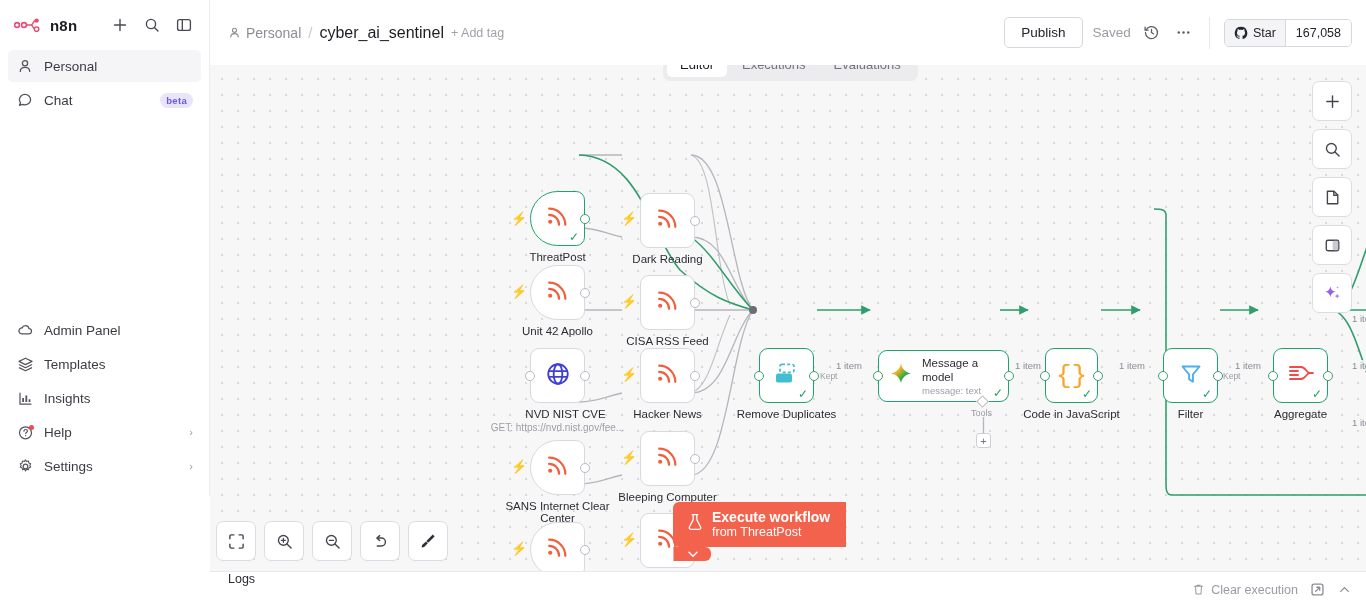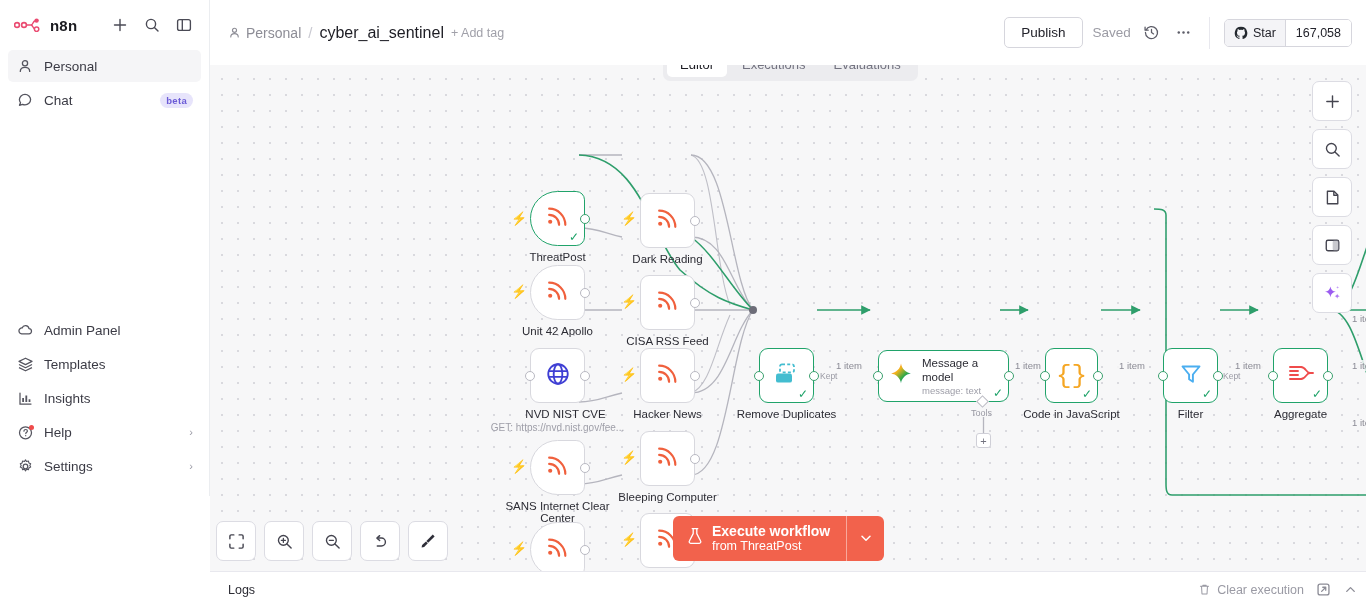--- a/index.html
+++ b/index.html
@@ -137,37 +137,37 @@
   .cv-btn {
     width: 40px; height: 40px; background: #fff; border: 1px solid #dcdce3; border-radius: 7px;
     display: flex; align-items: center; justify-content: center; color: #44444f; cursor: pointer;
   }
   .cv-right { position: absolute; right: 14px; top: 16px; display: flex; flex-direction: column; gap: 8px; }
   .cv-rbtn {
     width: 40px; height: 40px; background: #fff; border: 1px solid #dcdce3; border-radius: 7px;
     display: flex; align-items: center; justify-content: center; color: #44444f; cursor: pointer;
   }
 
-  .exec-wrap { position: absolute; left: 463px; bottom: 10px; display: flex; cursor: pointer; }
+  .exec-wrap { position: absolute; left: 463px; bottom: 10px; display: flex; cursor: pointer; flex-direction: column; }
   .exec-main {
     background: #f2624c; color: #fff; border-radius: 6px 0 0 6px; padding: 7px 16px 8px 14px;
     display: flex; align-items: center; gap: 9px;
   }
   .exec-l1 { font-size: 14px; font-weight: 700; line-height: 1.15; }
   .exec-l2 { font-size: 12.5px; line-height: 1.15; }
   .exec-caret {
     background: #f2624c; color: #fff; border-radius: 0 6px 6px 0; width: 38px;
     display: flex; align-items: center; justify-content: center;
     border-left: 1px solid rgba(255,255,255,.45);
   }
 
   
   .logs-bar {
     height: 36px; flex: 0 0 36px; background: #fff; border-top: 1px solid #e8e8ee;
-    display: flex; align-items: center; padding: 0 8px 0 18px;
+    display: flex; padding: 0 14px 0 18px;
   }
   .logs-title { font-size: 12.5px; color: #2c2c34; }
   .logs-right { margin-left: auto; display: flex; align-items: center; gap: 12px; }
   .clear-exec { display: flex; align-items: center; gap: 6px; font-size: 12.5px; color: #9a9aa4; cursor: pointer; }
   .logs-ico { color: #8c8c96; display: flex; cursor: pointer; }
 </style>
 </head>
 <body>
 
 <div id="app">

